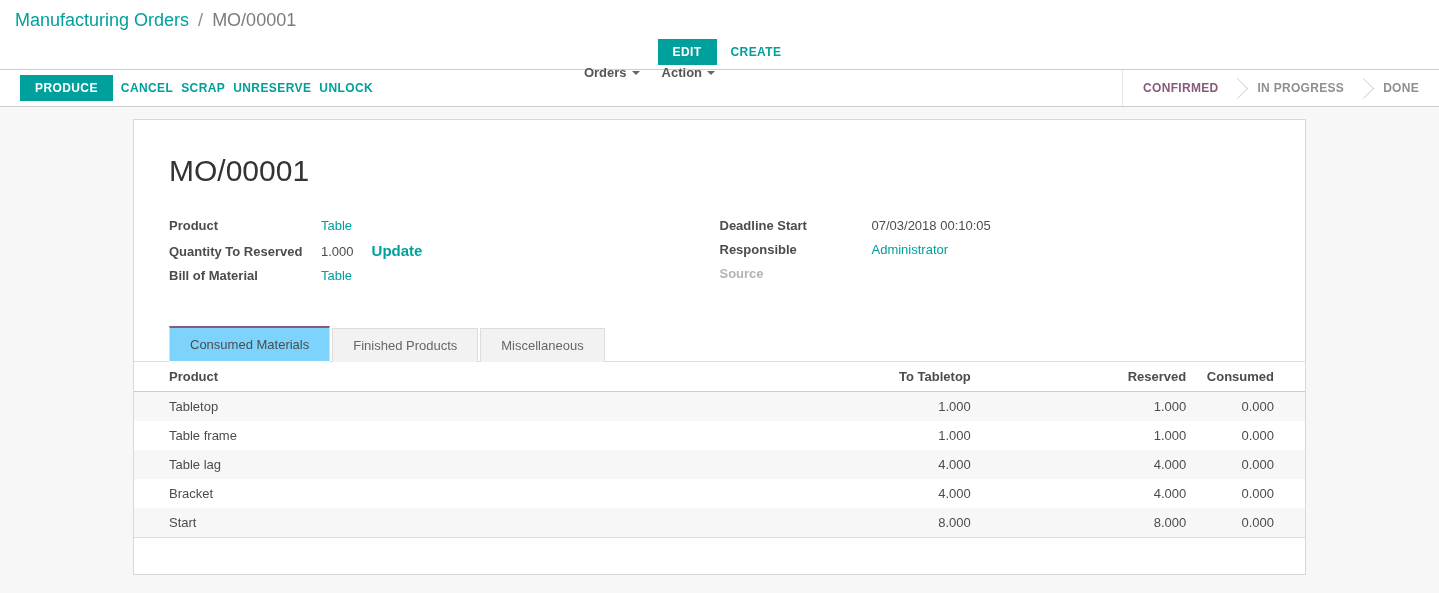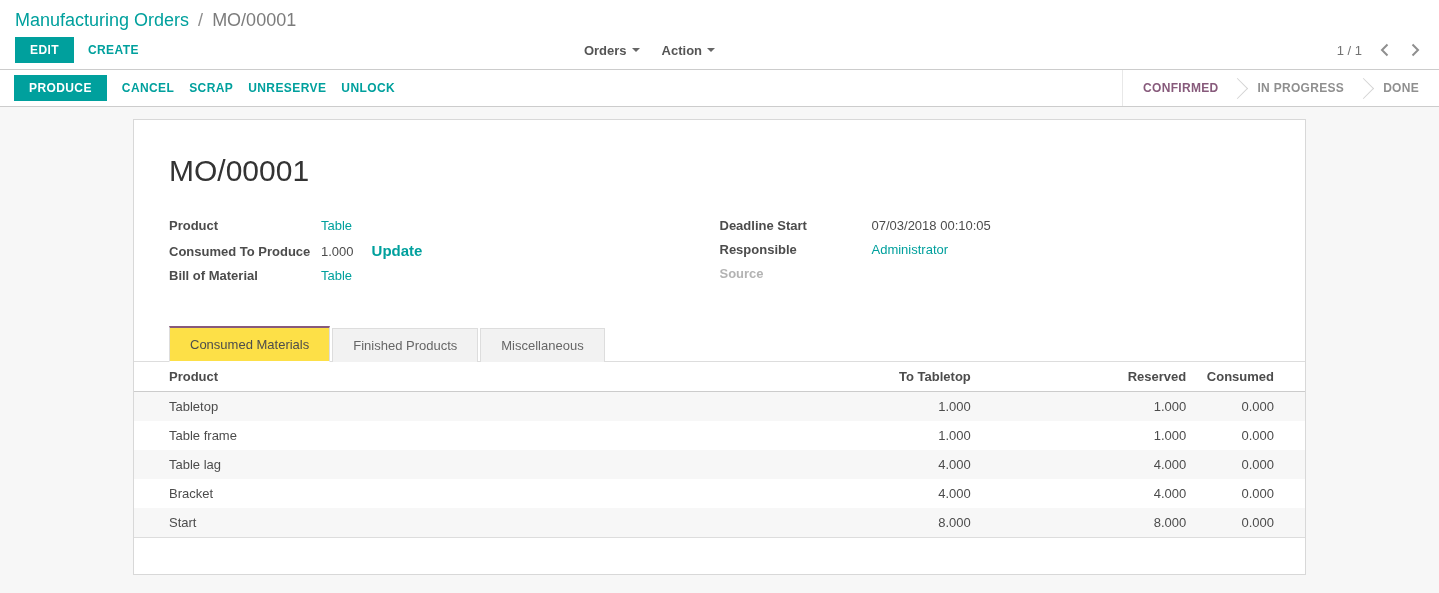--- a/index.html
+++ b/index.html
@@ -16,20 +16,21 @@
   .breadcrumb-row { padding:10px 14px 2px 15px; font-size:18px; }
   .breadcrumb-parent { color:#00a09d; cursor:pointer; text-decoration:none; }
   .breadcrumb-sep { color:#8d8d8d; margin:0 4px; }
   .breadcrumb-current { color:#7c7c7c; }
 
   .control-row {
     display:flex; align-items:center;
     padding:6px 15px 8px 15px;
     border-bottom:1px solid #ccc;
     height:37px;
+    flex-direction:column;
   }
   .control-left { flex:1; display:flex; align-items:center; gap:14px; }
   .control-center { display:flex; align-items:center; gap:22px; transform:translateX(-70px); }
   .control-right { flex:1; display:flex; align-items:center; justify-content:flex-end; gap:14px; }
 
   .btn-primary {
     background:#00a09d; color:#fff; border:none;
     font-family:inherit; font-size:12px; font-weight:bold; letter-spacing:.4px;
     padding:6px 15px; cursor:pointer; text-transform:uppercase;
   }
@@ -52,21 +53,21 @@
   .pager-btn { background:none; border:none; cursor:pointer; padding:2px 4px; display:inline-flex; }
   .pager-btn svg { stroke:#8f8f8f; }
 
   
   .statusbar {
     background:#fff; height:37px;
     border-bottom:1px solid #ccc;
     display:flex; align-items:center; justify-content:space-between;
     padding-left:14px;
   }
-  .statusbar-buttons { display:flex; align-items:center; gap:15px; }
+  .statusbar-buttons { display:flex; align-items:center; gap:8px;margin-left:6px; }
   .statusbar-steps {
     display:flex; align-items:stretch; height:100%;
     border-left:1px solid #e8e8e8;
   }
   .step {
     display:flex; align-items:center; padding:0 20px;
     font-size:12px; font-weight:bold; letter-spacing:.3px;
     color:#8f8f8f; cursor:pointer; white-space:nowrap;
   }
   .step.active { color:#875a7b; }
@@ -102,21 +103,21 @@
     display:flex; align-items:flex-end;
     margin:34px -35px 0 -35px; padding:0 35px;
     border-bottom:1px solid #ddd;
   }
   .tab {
     font-size:13px; padding:9px 20px; cursor:pointer;
     border:1px solid #ddd; border-bottom:none;
     background:#f2f2f2; color:#666; margin-right:2px; margin-bottom:-1px;
   }
   .tab.active {
-    background:#fde047; color:#4c4c4c;
+    background:#7dd3fc; color:#4c4c4c;
     border-top:2px solid #875a7b; border-bottom:1px solid #fff;
   }
 
   
   table.lines { border-collapse:collapse; width:calc(100% + 70px); margin:0 -35px; font-size:13px; }
   table.lines th {
     text-align:left; font-weight:bold; color:#4c4c4c;
     padding:7px 4px; border-bottom:1px solid #ccc; background:#fff;
   }
   table.lines td { padding:7px 4px; color:#4c4c4c; cursor:pointer; }
@@ -187,21 +188,21 @@
   <div class="sheet">
     <div class="sheet-title">MO/00001</div>
 
     <div class="field-groups">
       <div class="field-col">
         <div class="field-row">
           <span class="field-label">Product</span>
           <span class="field-value link">Table</span>
         </div>
         <div class="field-row">
-          <span class="field-label">Consumed To Produce</span>
+          <span class="field-label">Quantity To Reserved</span>
           <span class="field-value">1.000</span>
           <button class="inline-action">Update</button>
         </div>
         <div class="field-row">
           <span class="field-label">Bill of Material</span>
           <span class="field-value link">Table</span>
         </div>
       </div>
       <div class="field-col">
         <div class="field-row">

